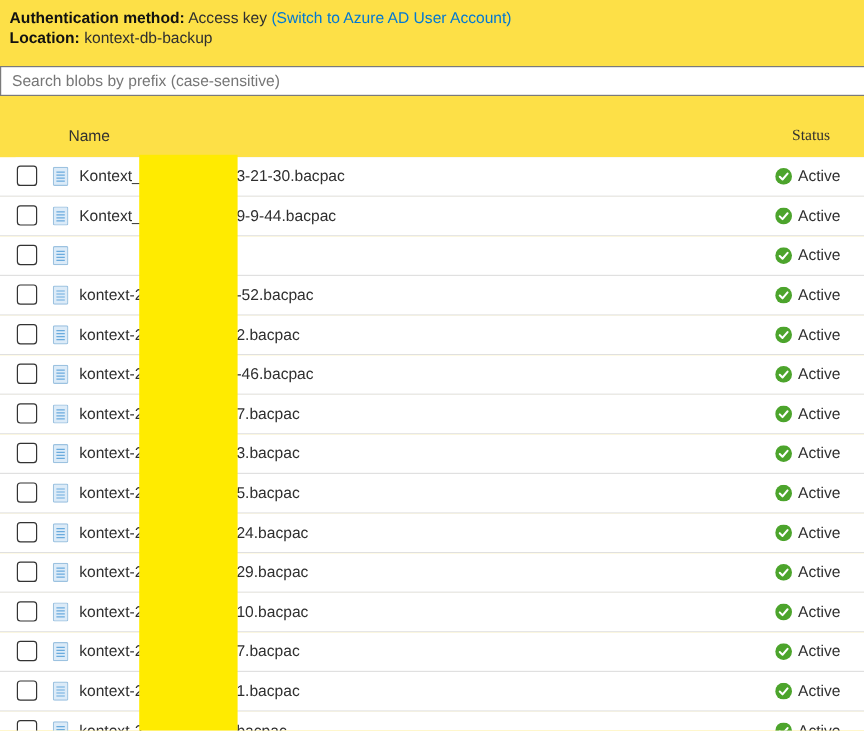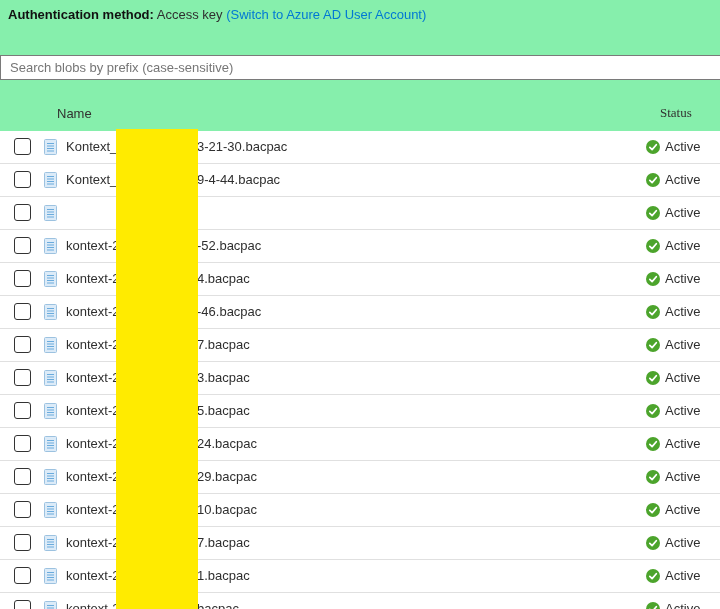--- a/index.html
+++ b/index.html
@@ -1,17 +1,17 @@
 <!DOCTYPE html>
 <html style="--link: #0078d4; --status-green: #4ca42c; --redaction: #ffeb00; --text: #2f2f2f; --placeholder: #767676; --input-border: #7a7a7a; --separator: #e0e0e0; --file-blue: #6aabdd;"><head>
 <meta charset="utf-8">
 <style>
   html,body{margin:0;padding:0;background:#fff;}
   body{font-family:"Liberation Sans",sans-serif;}
-  .app{position:relative;width:720px;height:609px;overflow:hidden;background:#86efac;
+  .app{position:relative;width:720px;height:609px;overflow:hidden;background:#fde047;
        font-size:13px;color:var(--text,#2f2f2f);}
   .topbar{position:absolute;left:8px;top:6px;line-height:17px;white-space:nowrap;}
   .bold{font-weight:bold;color:#111;}
   .link{color:var(--link,#0078d4);text-decoration:none;cursor:pointer;}
   .search{position:absolute;left:0;top:55px;width:729px;height:25px;box-sizing:border-box;
           border:1px solid var(--input-border,#7a7a7a);padding:0 9px;
           font-family:"Liberation Sans",sans-serif;font-size:13px;color:var(--text,#2f2f2f);
           outline:none;background:#fff;}
   .search::placeholder{color:var(--placeholder,#767676);}
   .thead{position:absolute;left:13px;top:95px;width:720px;height:36px;
@@ -35,20 +35,24 @@
 <body>
 
 <div class="app">
 
   <div class="topbar">
     <div>
       <span class="bold">Authentication method:</span>
       <span>Access key</span>
       <a class="link" href="#">(Switch to Azure AD User Account)</a>
     </div>
+    <div>
+      <span class="bold">Location:</span>
+      <span>kontext-db-backup</span>
+    </div>
   </div>
 
   <input class="search" type="text" placeholder="Search blobs by prefix (case-sensitive)" style="">
 
   <div class="thead">
     <span class="col-name">Name</span>
     <span class="col-status">Status</span>
   </div>
 
   <div class="tbody">
@@ -74,21 +78,21 @@
 
   <div class="row">
     <div class="checkbox"></div>
     <span class="file-icon">
       <svg width="13" height="16" viewBox="0 0 13 16">
         <rect x="0.5" y="0.5" width="12" height="15" rx="1" style="fill:#dcebf8;stroke:#9cc2e0;stroke-width:1"></rect>
         <path d="M3 4.5h7M3 7h7M3 9.5h7M3 12h7" style="stroke:var(--file-blue,#6aabdd);stroke-width:1;fill:none"></path>
       </svg>
     </span>
     <span class="fname">
-      <span class="prefix">Kontext_</span><span class="suffix">9-4-44.bacpac</span>
+      <span class="prefix">Kontext_</span><span class="suffix">9-9-44.bacpac</span>
     </span>
     <span class="status-icon">
       <svg width="14" height="14" viewBox="0 0 14 14">
         <circle cx="7" cy="7" r="7" style="fill:var(--status-green,#4ca42c)"></circle>
         <path d="M3.8 7.3l2.3 2.3 4.2-4.9" style="stroke:#fff;stroke-width:1.7;fill:none;stroke-linecap:round;stroke-linejoin:round"></path>
       </svg>
     </span>
     <span class="status-text">Active</span>
   </div>
 
@@ -131,21 +135,21 @@
 
   <div class="row">
     <div class="checkbox"></div>
     <span class="file-icon">
       <svg width="13" height="16" viewBox="0 0 13 16">
         <rect x="0.5" y="0.5" width="12" height="15" rx="1" style="fill:#dcebf8;stroke:#9cc2e0;stroke-width:1"></rect>
         <path d="M3 4.5h7M3 7h7M3 9.5h7M3 12h7" style="stroke:var(--file-blue,#6aabdd);stroke-width:1;fill:none"></path>
       </svg>
     </span>
     <span class="fname">
-      <span class="prefix">kontext-2</span><span class="suffix">4.bacpac</span>
+      <span class="prefix">kontext-2</span><span class="suffix">2.bacpac</span>
     </span>
     <span class="status-icon">
       <svg width="14" height="14" viewBox="0 0 14 14">
         <circle cx="7" cy="7" r="7" style="fill:var(--status-green,#4ca42c)"></circle>
         <path d="M3.8 7.3l2.3 2.3 4.2-4.9" style="stroke:#fff;stroke-width:1.7;fill:none;stroke-linecap:round;stroke-linejoin:round"></path>
       </svg>
     </span>
     <span class="status-text">Active</span>
   </div>
 

